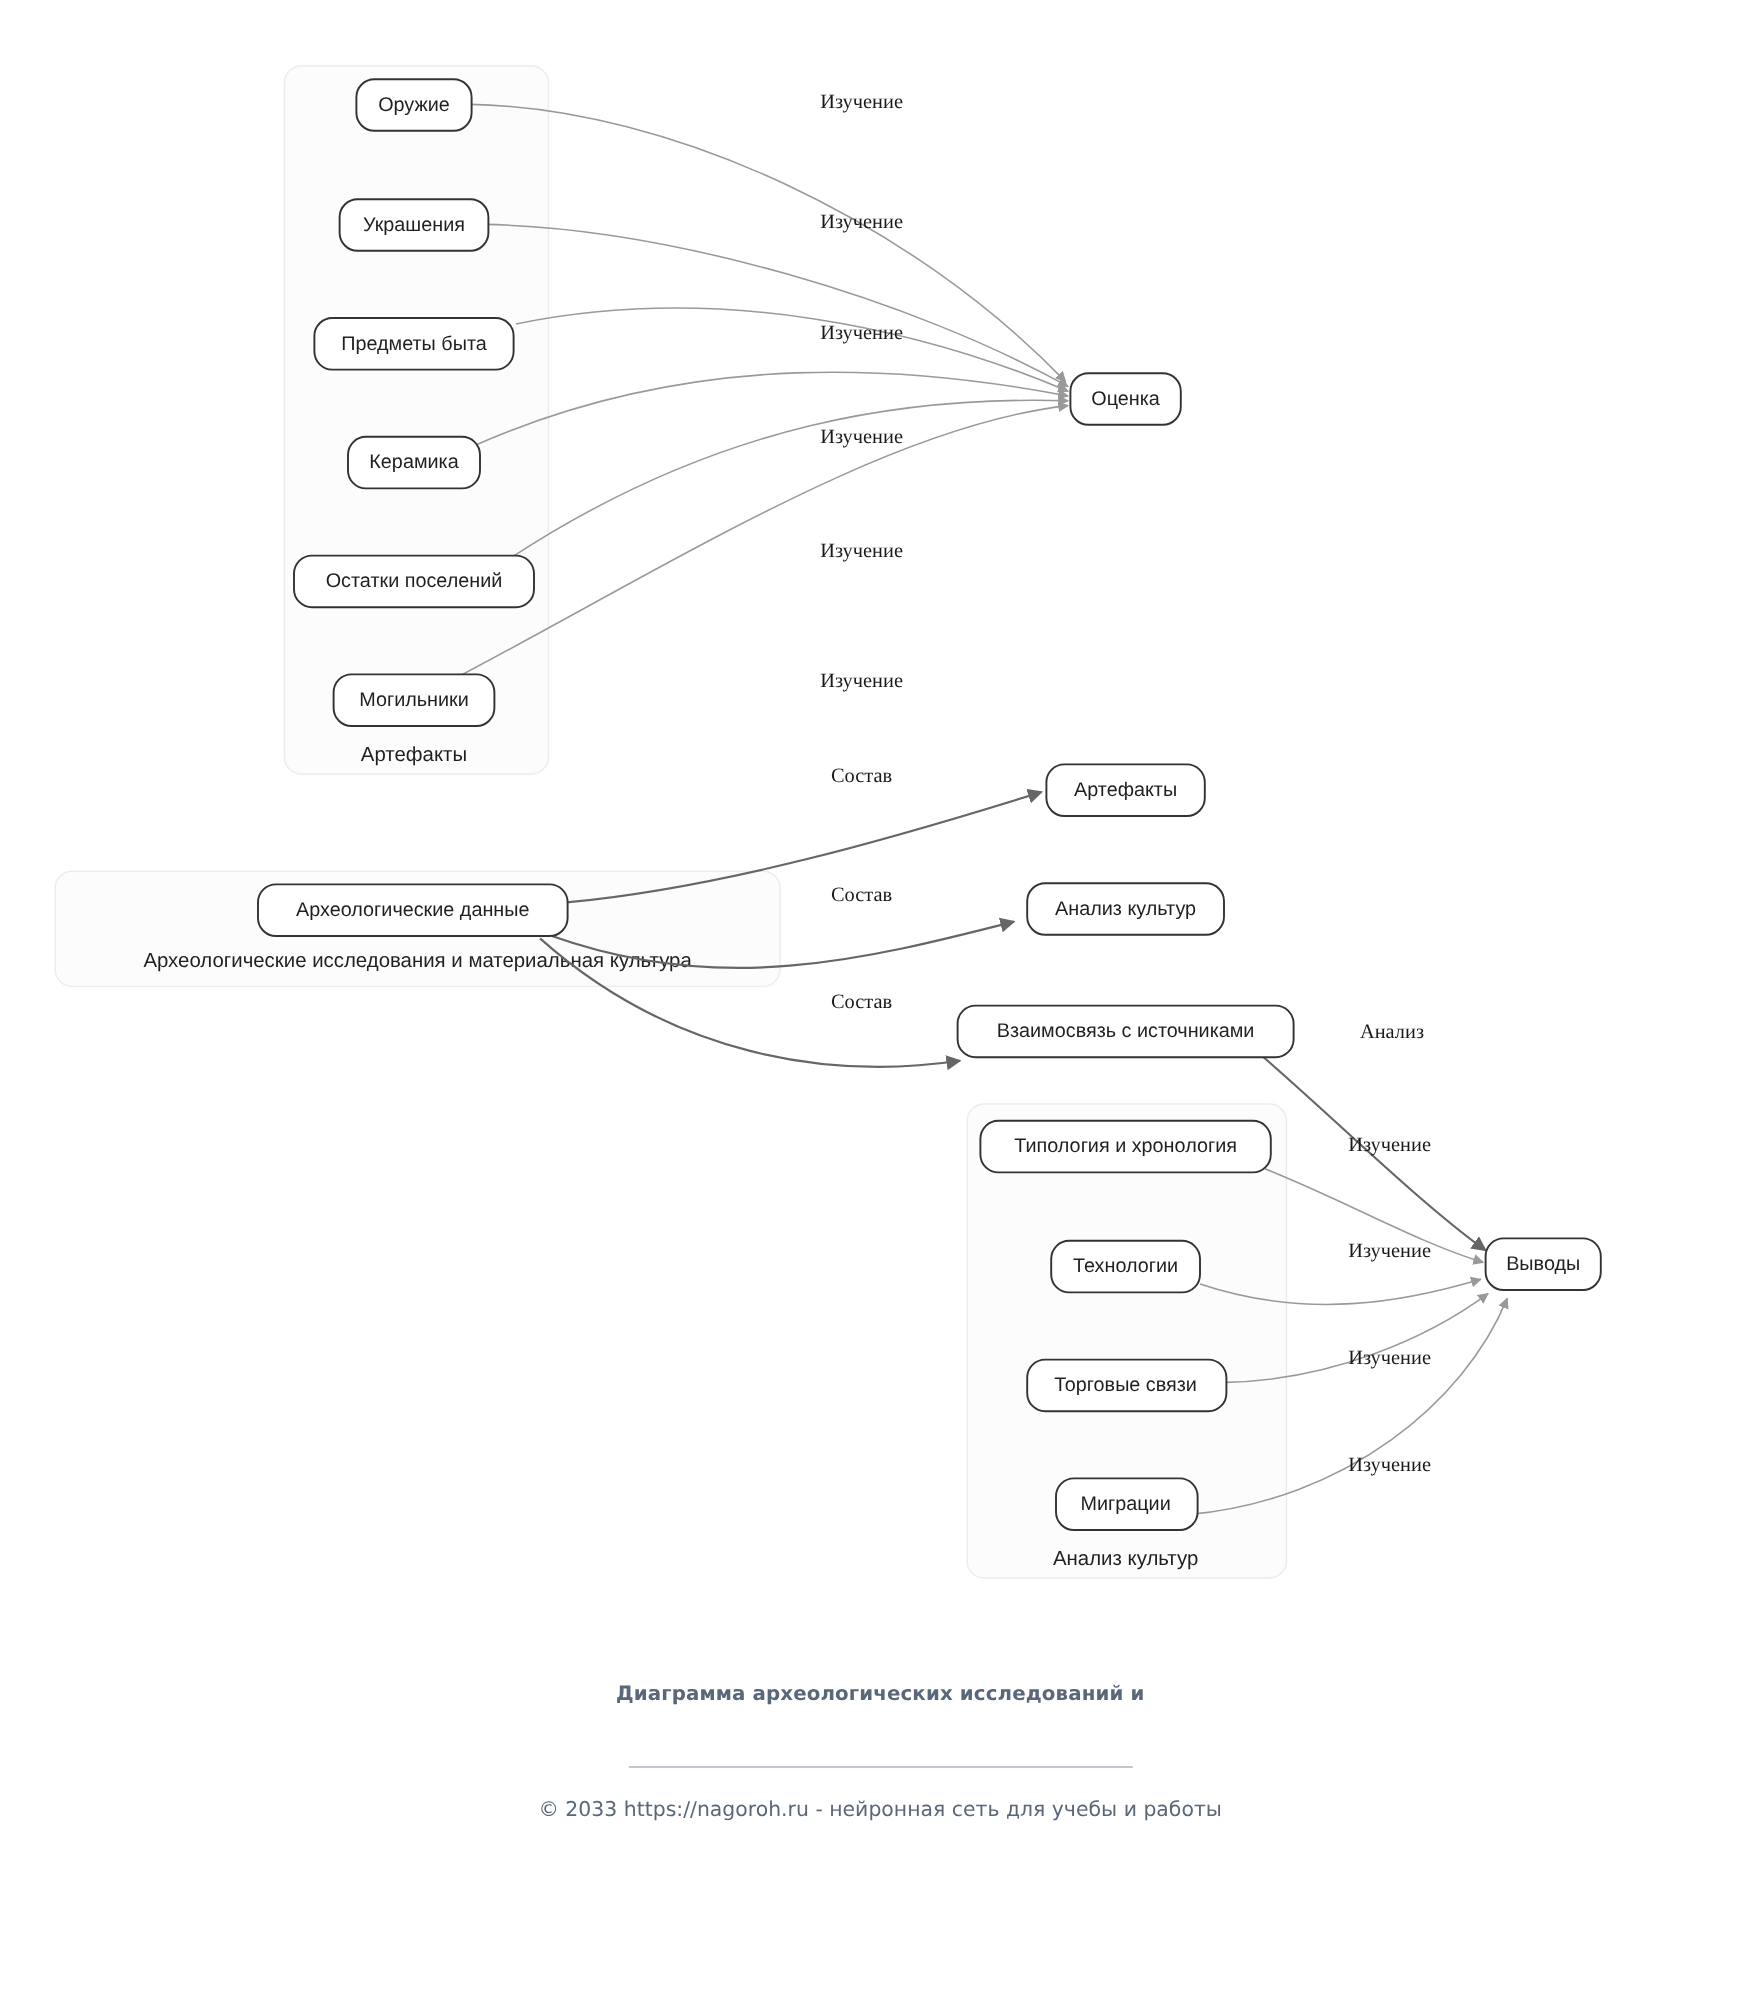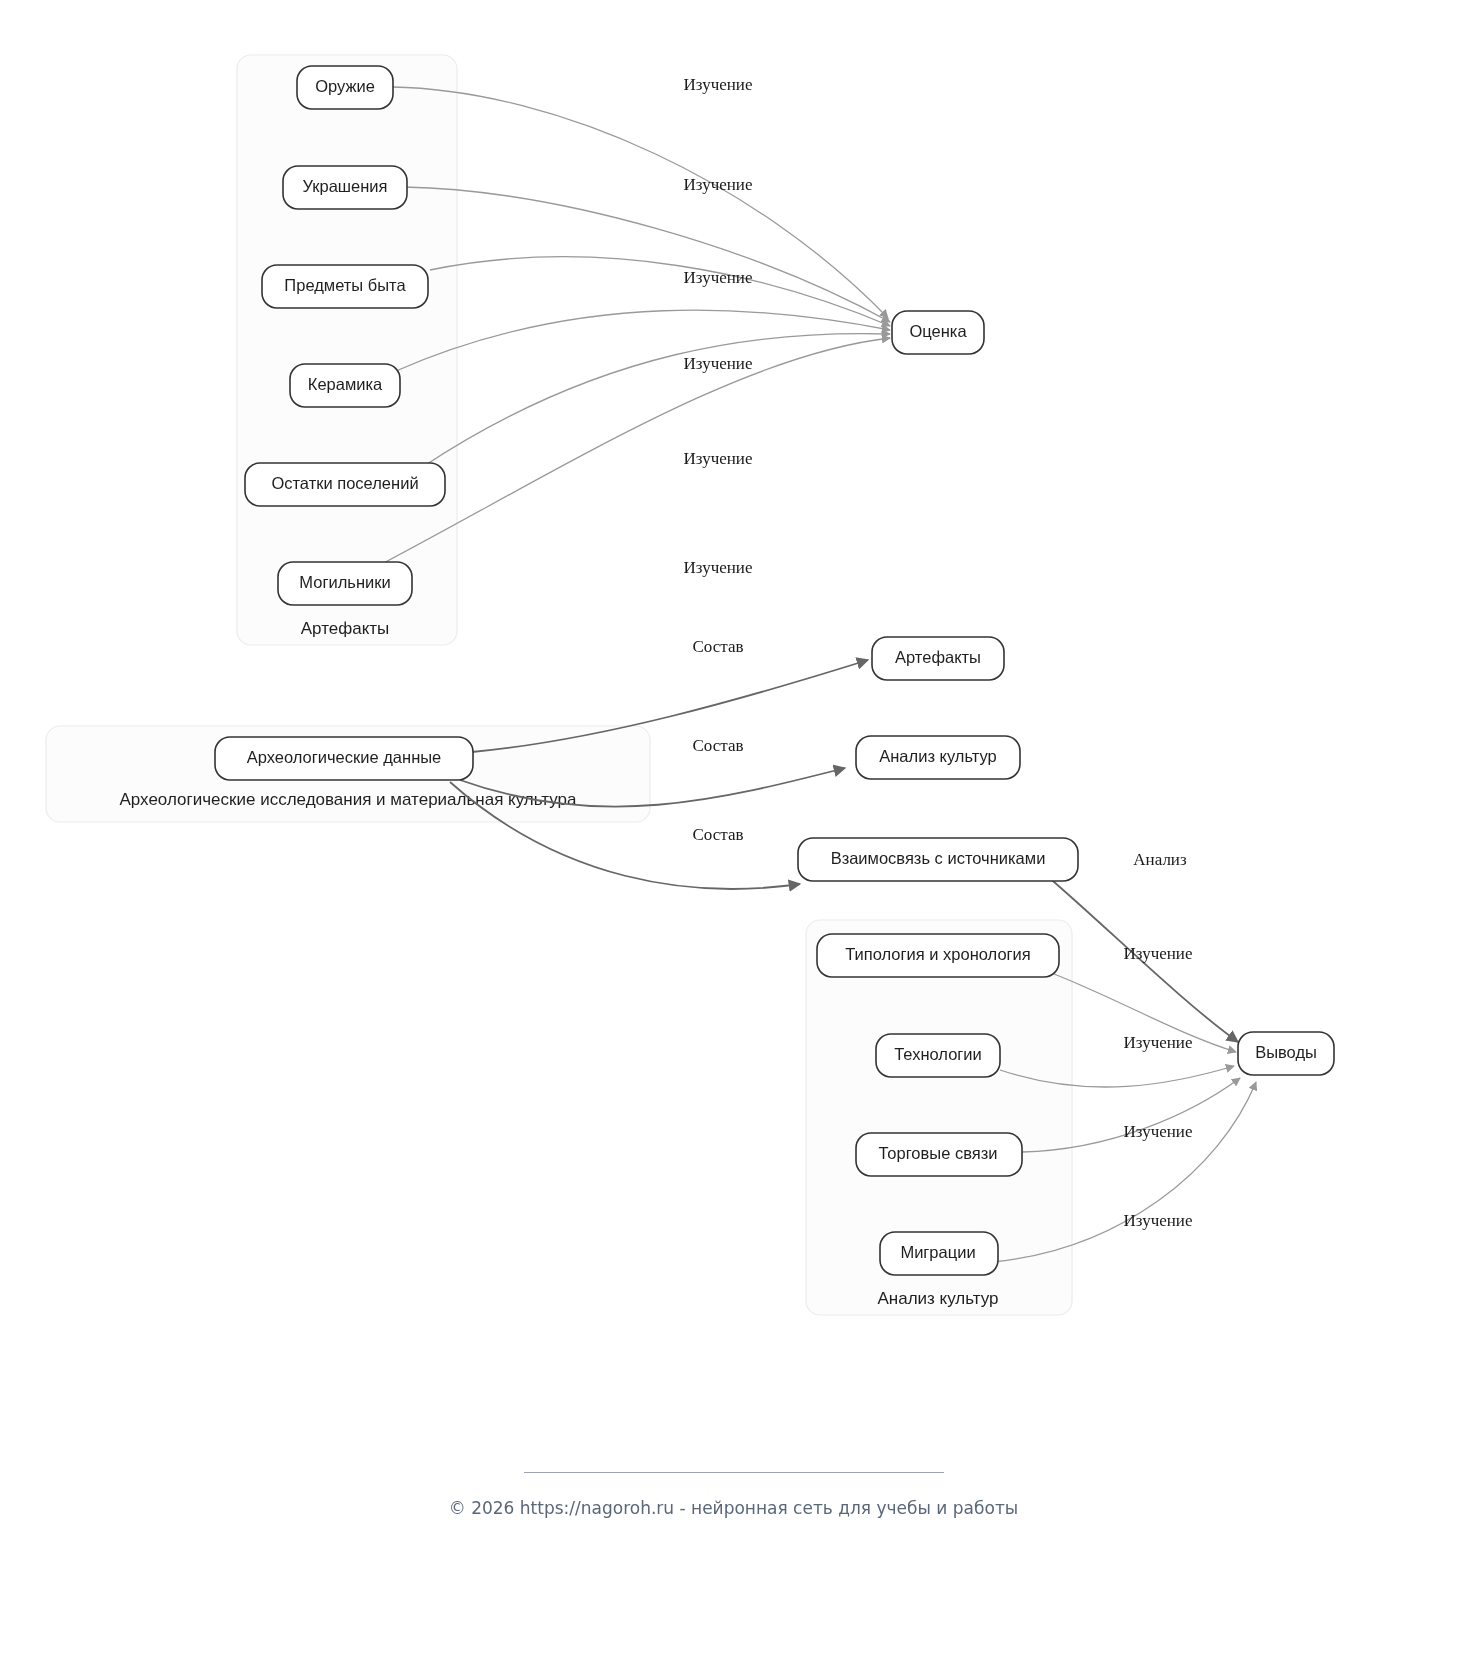--- a/index.html
+++ b/index.html
@@ -242,19 +242,20 @@
       <text class="node-label" x="938" y="1254">Миграции</text>
     </g>
 
     <g>
       <rect class="node-rect" x="1238" y="1032" width="96" height="43" rx="15" ry="15"></rect>
       <text class="node-label" x="1286" y="1054">Выводы</text>
     </g>
   </svg>
 
   <div class="footer footer-title">
+    <div>Диаграмма археологических исследований и</div>
   </div>
 
   <div class="footer-divider"></div>
 
-  <div class="footer footer-copy">© 2026 https://nagoroh.ru - нейронная сеть для учебы и работы</div>
+  <div class="footer footer-copy">© 2033 https://nagoroh.ru - нейронная сеть для учебы и работы</div>
 
 </div>
 
 </body></html>

